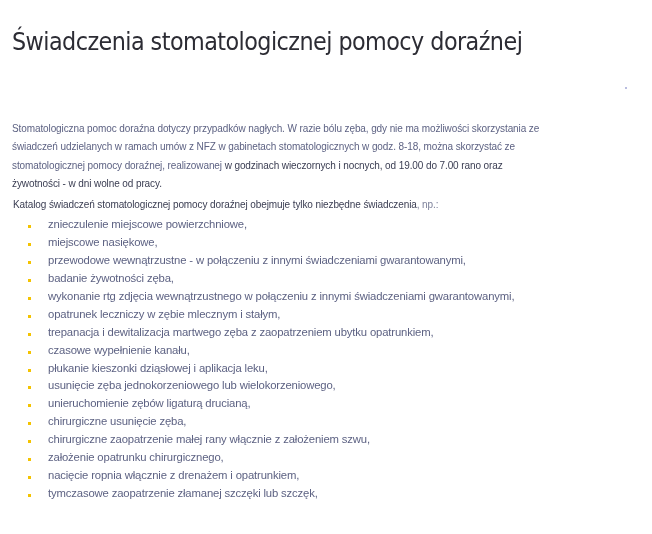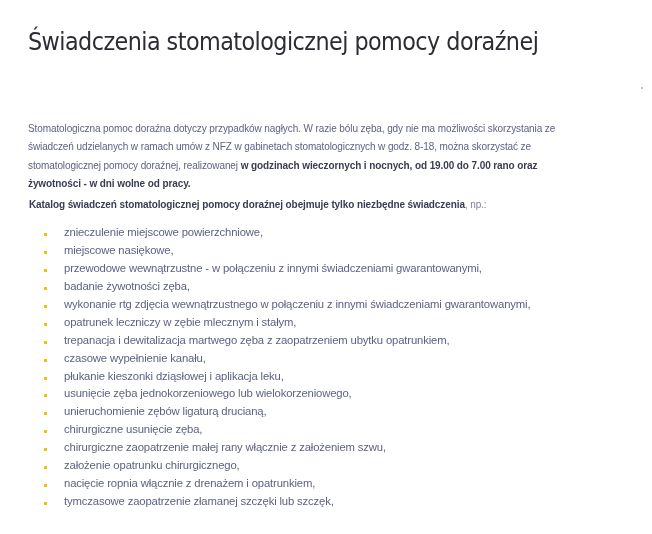--- a/index.html
+++ b/index.html
@@ -11,21 +11,20 @@
       width: 652px;
       height: 534px;
       overflow: hidden;
       position: relative;
     }
     .page {
       position: absolute;
       left: 0; top: 0;
       width: 606px; height: 534px;
       background: #ffffff;
-      margin-left: 16px;
     }
     .title {
       position: absolute;
       left: 12px;
       top: 28px;
       margin: 0;
       font-family: "DejaVu Sans", sans-serif;
       font-weight: normal;
       font-size: 24px;
       letter-spacing: -0.6px;
@@ -45,41 +44,41 @@
       line-height: 18.3px;
       color: #5d6283;
       letter-spacing: -0.1px;
     }
     .intro .line {
       display: block;
       white-space: nowrap;
     }
     .intro b, .catalog b {
       color: #3a3d52;
-      font-weight: bold;
+      font-weight: normal;
     }
     .catalog {
       position: absolute;
       left: 13px;
       top: 197px;
       margin: 0;
       font-family: "Liberation Sans", sans-serif;
       font-size: 10px;
       line-height: 16px;
       color: #5d6283;
       white-space: nowrap;
       letter-spacing: -0.1px;
     }
     .catalog .np {
       color: #7c809a;
     }
     .services {
       position: absolute;
       left: 28px;
-      top: 224px;
+      top: 216px;
       margin: 0;
       padding: 0;
       list-style: none;
       font-family: "Liberation Sans", sans-serif;
       font-size: 11.3px;
       color: #5d6283;
       letter-spacing: -0.15px;
     }
     .services li {
       position: relative;

